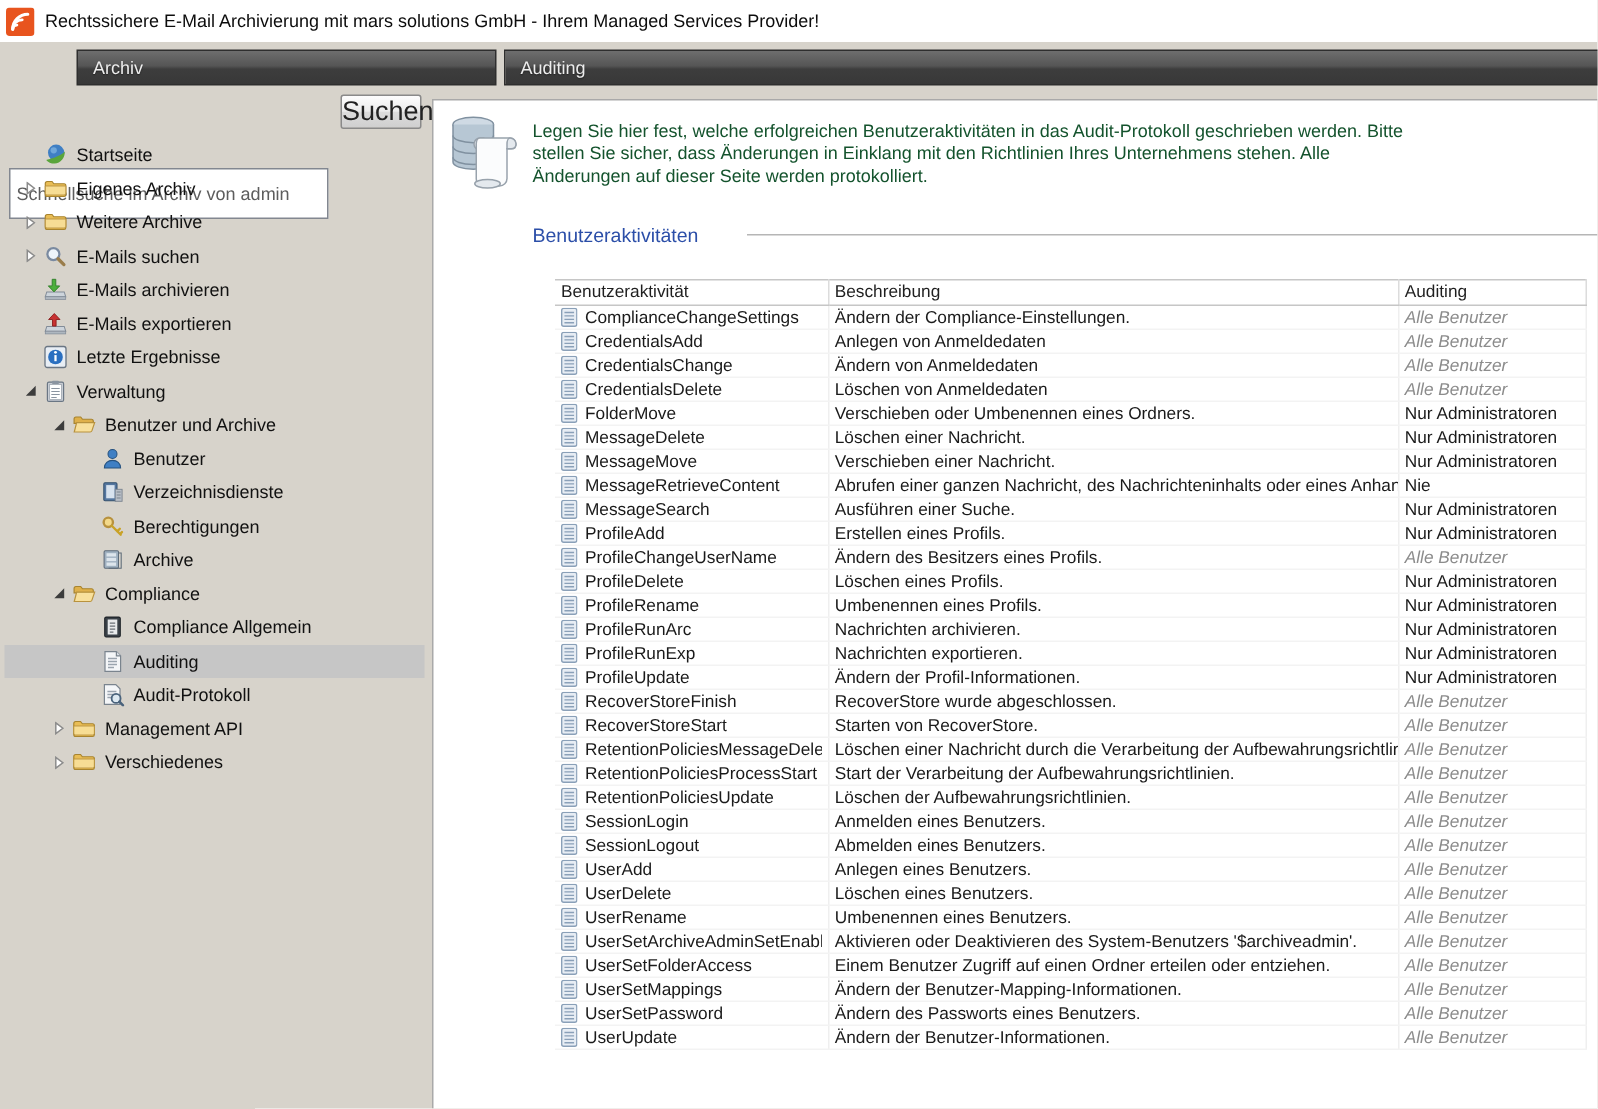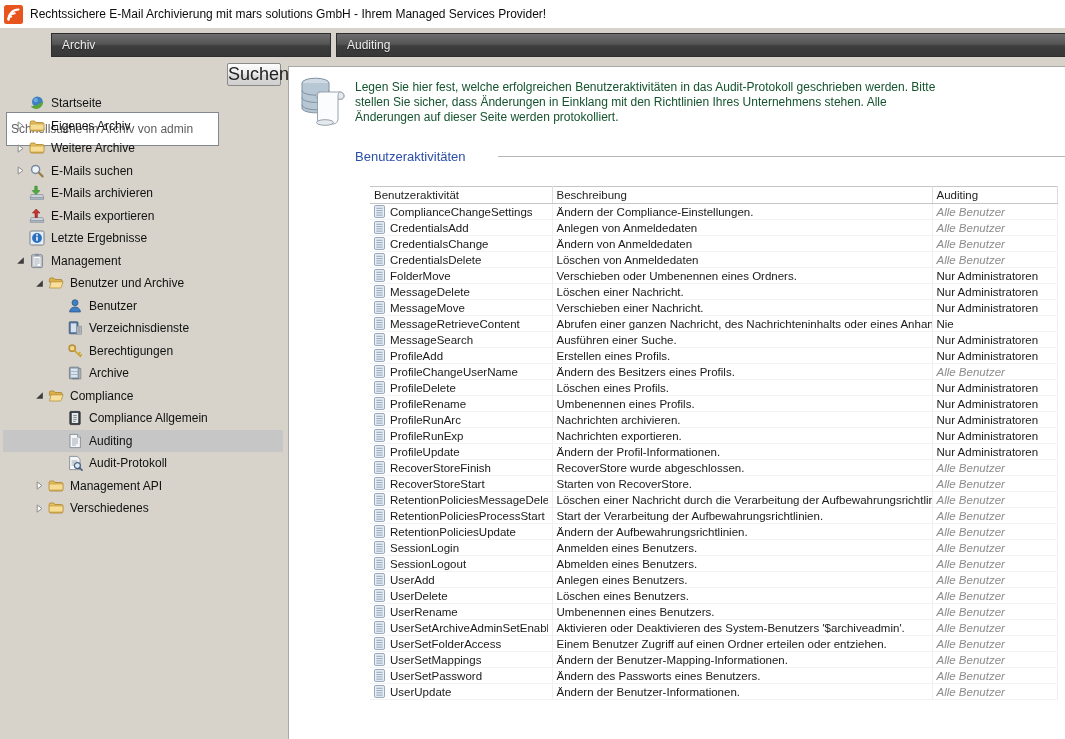--- a/index.html
+++ b/index.html
@@ -213,21 +213,21 @@
         </svg>
       </span>
       <span class="tree-icon">
         <svg width="16" height="16" viewBox="0 0 16 16">
           <rect x="2.6" y="1.8" width="10.8" height="12.8" rx="1" fill="#c8cdd4" stroke="#6a7684" stroke-width=".8"></rect>
           <rect x="4.1" y="3.4" width="7.8" height="10" fill="#fff" stroke="#9aa2ac" stroke-width=".5"></rect>
           <rect x="5.6" y=".8" width="4.8" height="2.2" rx=".8" fill="#8a94a0"></rect>
           <path d="M5.2 6h5.6M5.2 8h5.6M5.2 10h5.6M5.2 12h3.6" stroke="#8a94a0" stroke-width=".8"></path>
         </svg>
       </span>
-      <span class="tree-label">Management</span>
+      <span class="tree-label">Verwaltung</span>
     </div>
     <div class="tree-row" style="padding-left: 27px;">
       <span class="expander">
         <svg width="9" height="9" viewBox="0 0 9 9">
           <path d="M7.8 1.2v6.6H1.2z" fill="#3c3c3c"></path>
         </svg>
       </span>
       <span class="tree-icon">
         <svg width="16" height="16" viewBox="0 0 16 16">
           <path d="M1.4 4.3c0-.7.5-1.3 1.2-1.3h3.2L7 4.5h6c.7 0 1.2.6 1.2 1.3v1.4H1.4z" fill="#dfb04a" stroke="#a8842f" stroke-width=".8"></path>
@@ -702,21 +702,21 @@
               <div class="cellflex">
                 <span class="row-ic">
                   <svg width="11" height="13" viewBox="0 0 12 14">
                     <rect x=".5" y=".5" width="11" height="13" rx="1.5" fill="#e7edf4" stroke="#8aa0b8"></rect>
                     <path d="M2.5 3.5h7M2.5 6h7M2.5 8.5h7M2.5 11h7" stroke="#8aa0b8" stroke-width="1"></path>
                   </svg>
                 </span>
                 <span>RetentionPoliciesUpdate</span>
               </div>
             </td>
-            <td>Ändern der Aufbewahrungsrichtlinien.</td>
+            <td>Löschen der Aufbewahrungsrichtlinien.</td>
             <td class="aud muted">Alle Benutzer</td>
           </tr>
           <tr>
             <td>
               <div class="cellflex">
                 <span class="row-ic">
                   <svg width="11" height="13" viewBox="0 0 12 14">
                     <rect x=".5" y=".5" width="11" height="13" rx="1.5" fill="#e7edf4" stroke="#8aa0b8"></rect>
                     <path d="M2.5 3.5h7M2.5 6h7M2.5 8.5h7M2.5 11h7" stroke="#8aa0b8" stroke-width="1"></path>
                   </svg>

